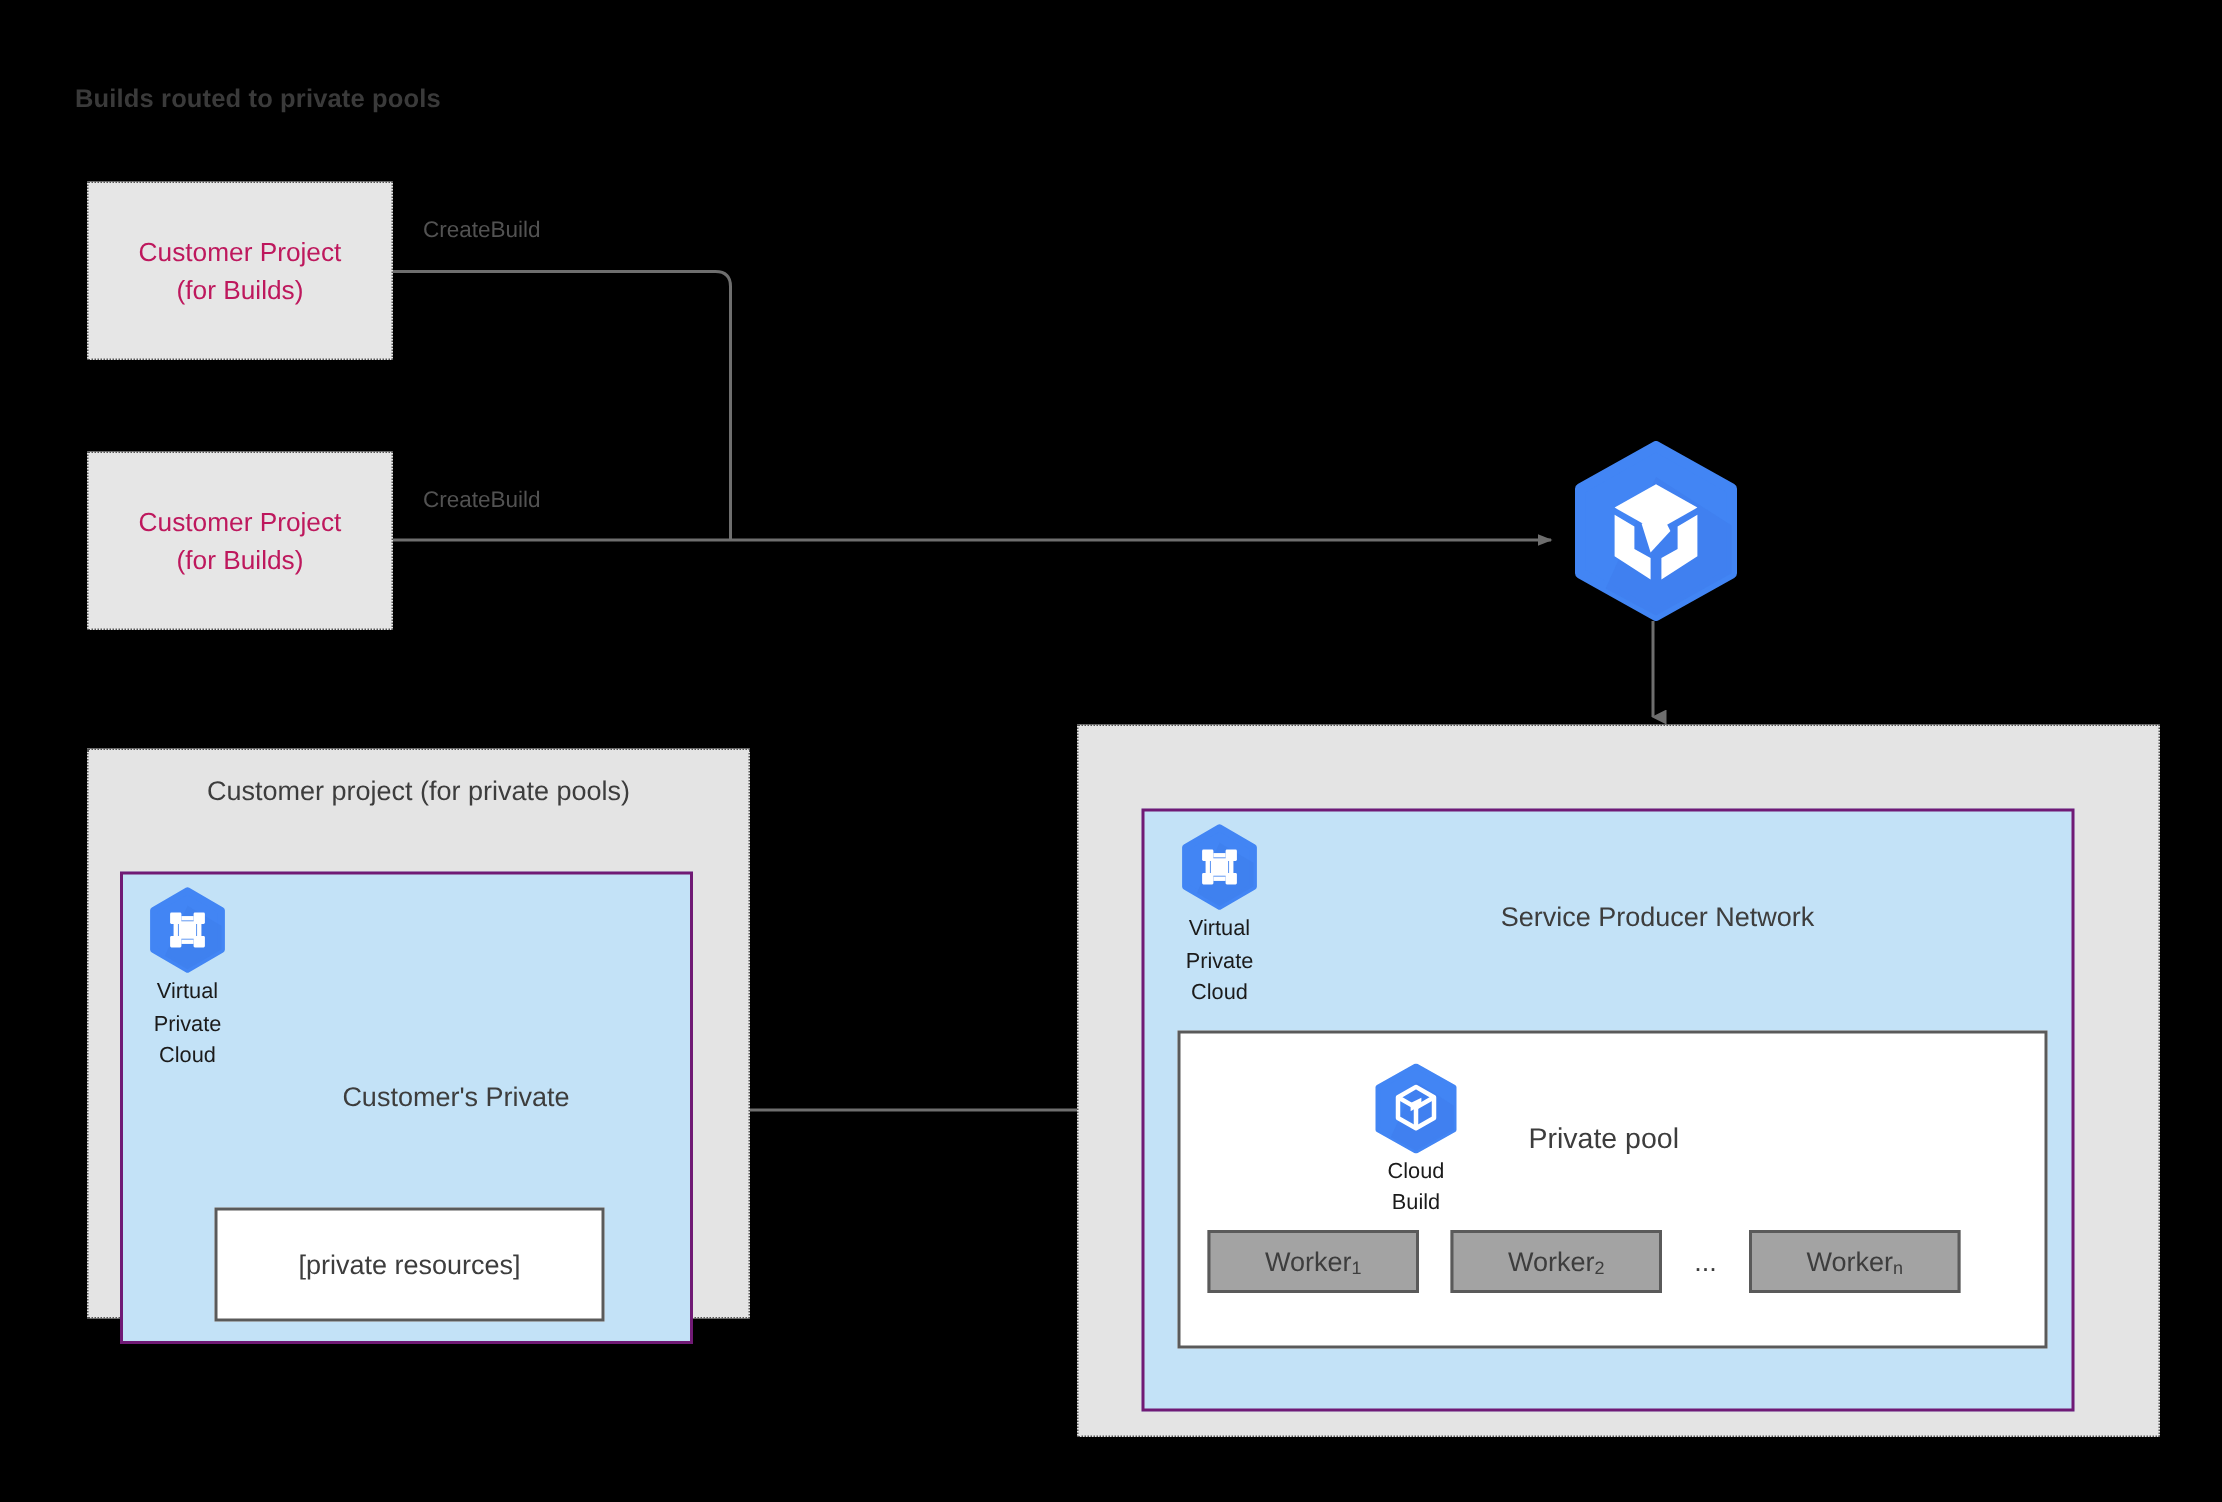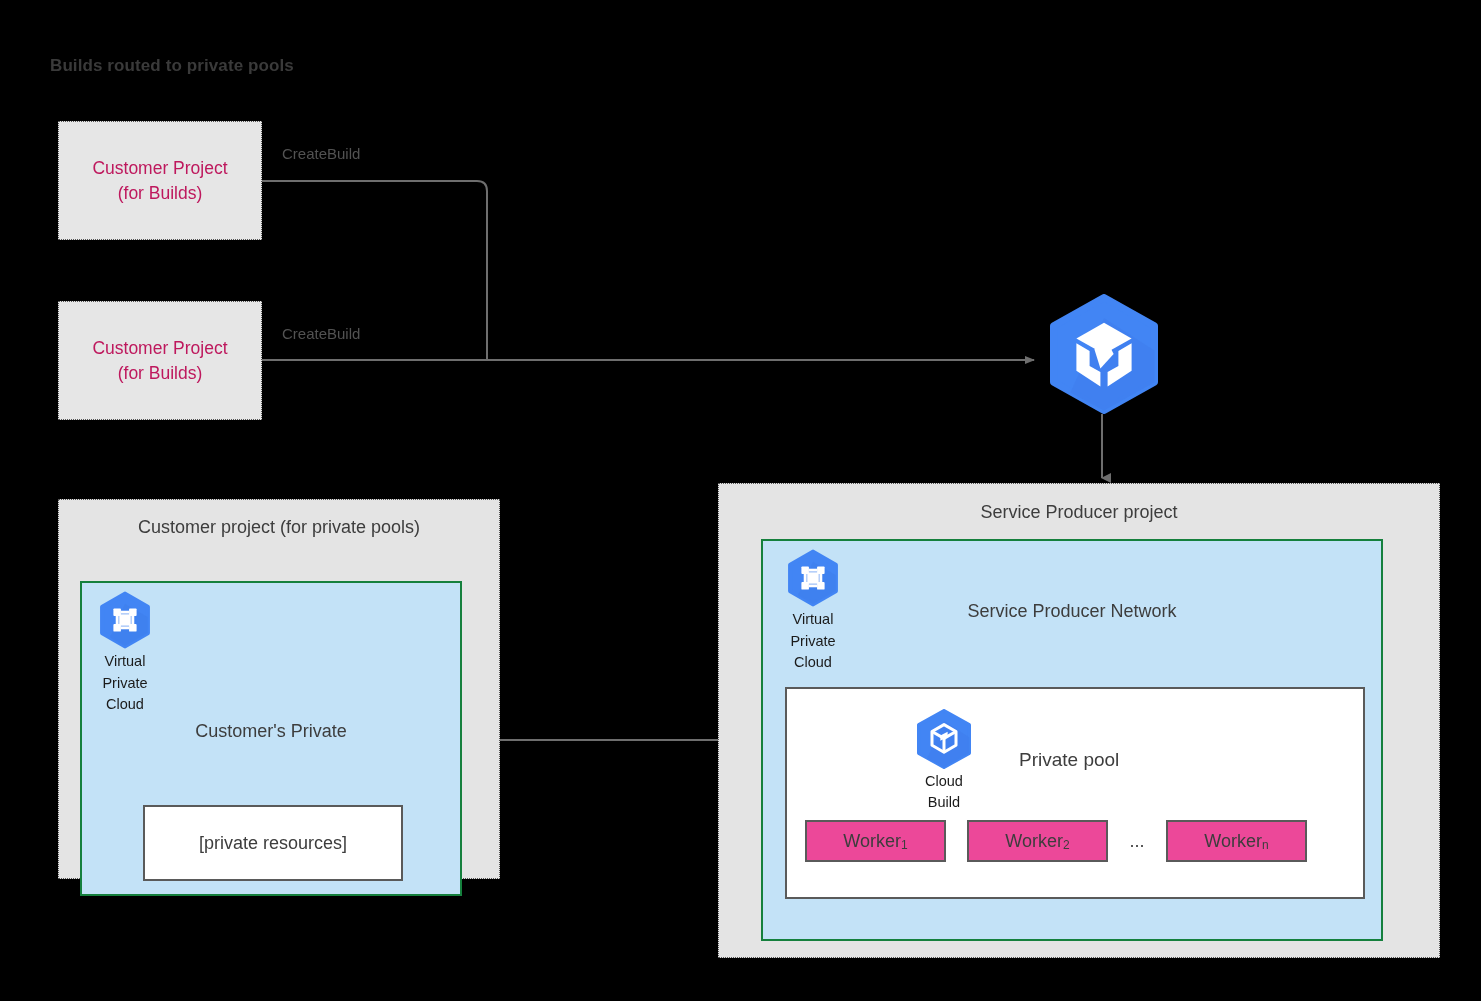--- a/index.html
+++ b/index.html
@@ -93,31 +93,32 @@
     color: #3d3d3d;
     white-space: nowrap;
   }
   #customer-pools-title { top: 17px; }
   #service-producer-title { top: 18px; }
 
   
   .network-box {
     position: absolute;
     background: #C3E2F7;
-    border: 2px solid #15803d;
+    border: 2px solid #701a75;
     box-sizing: border-box;
   }
   #customers-network { left: 21px; top: 81px; width: 382px; height: 315px; }
   #service-producer-network { left: 42px; top: 55px; width: 622px; height: 402px; }
 
   .network-label {
     position: absolute;
     font-size: 18px;
     color: #3d3d3d;
     white-space: nowrap;
+    padding-left: 33px;
   }
   #customers-network-label { left: 0; width: 100%; text-align: center; top: 138px; }
   #service-producer-network-label { left: 0; width: 100%; text-align: center; top: 60px; }
 
   
   .vpc-block {
     position: absolute;
     display: flex;
     flex-direction: column;
     align-items: center;
@@ -190,21 +191,21 @@
     left: 18px;
     top: 131px;
     width: 545px;
     height: 42px;
     display: flex;
     align-items: center;
   }
   .worker-box {
     width: 141px;
     height: 42px;
-    background: #ec4899;
+    background: #a3a3a3;
     border: 2px solid #5A5A5A;
     box-sizing: border-box;
     display: flex;
     align-items: center;
     justify-content: center;
     font-size: 18px;
     color: #3d3d3d;
   }
   .worker-box sub {
     font-size: 12px;
@@ -302,21 +303,20 @@
 
       <div class="network-label" id="customers-network-label">Customer's Private</div>
 
       <div id="private-resources-box">
         <span>[private resources]</span>
       </div>
     </div>
   </div>
 
   <div class="project-container" id="service-producer-project">
-    <div class="project-title" id="service-producer-title">Service Producer project</div>
 
     <div class="network-box" id="service-producer-network">
 
       <div class="vpc-block" id="vpc-block-producer">
         <svg width="58" height="58" viewBox="0 0 100 100">
           <path d="M50 5 L89 27.5 L89 72.5 L50 95 L11 72.5 L11 27.5 Z" fill="#4285F4" stroke="#4285F4" stroke-width="8" stroke-linejoin="round"></path>
           <path d="M50 22 L89 45 L89 72.5 L50 95 L24 80 Z" fill="#3B78E7" opacity="0.32"></path>
           <g fill="#FFFFFF">
             <rect x="30" y="30" width="13" height="13" rx="1.5"></rect>
             <rect x="57" y="30" width="13" height="13" rx="1.5"></rect>

